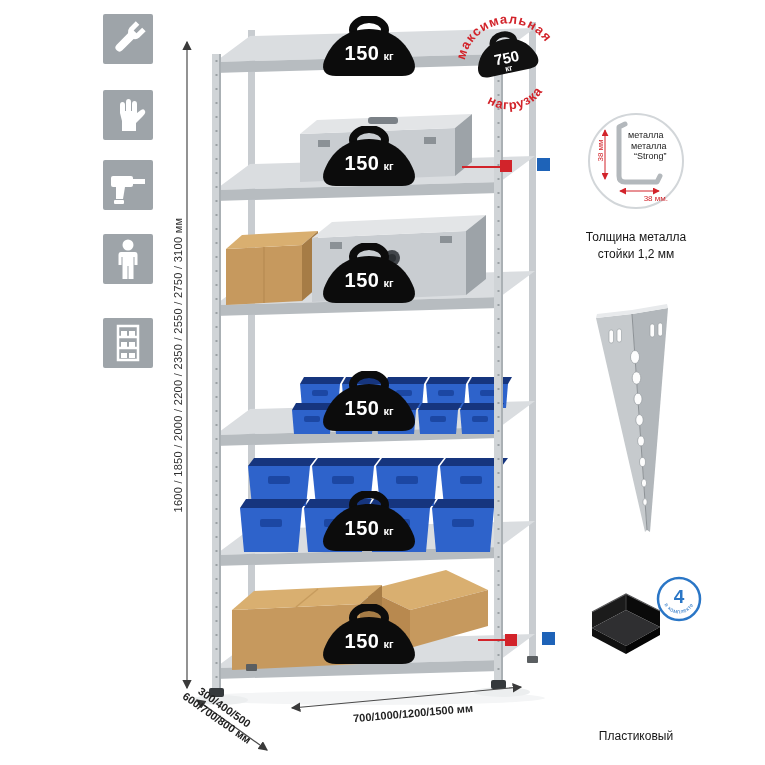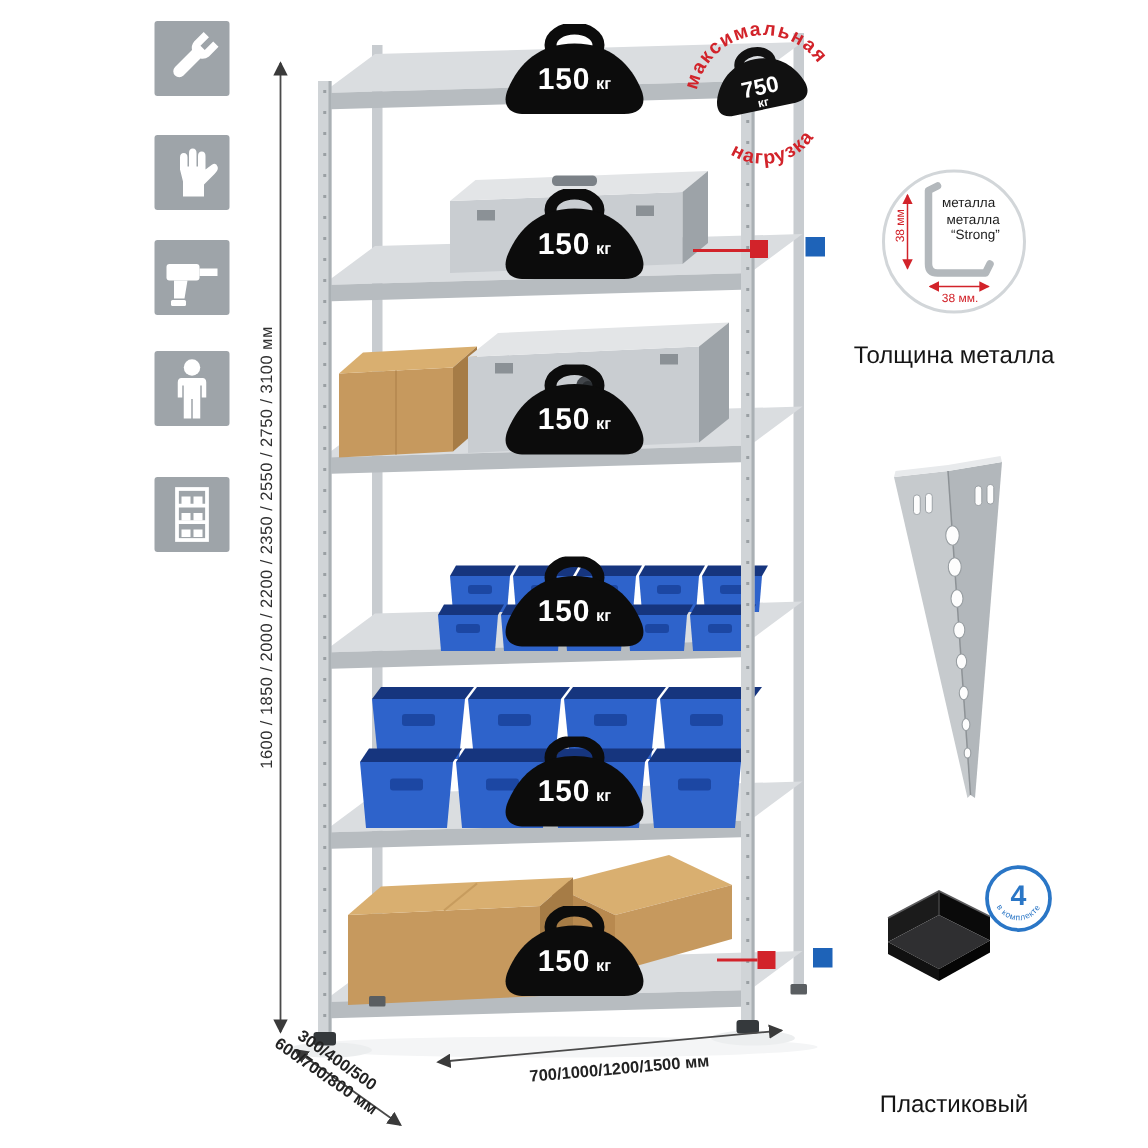--- a/index.html
+++ b/index.html
@@ -10,35 +10,35 @@
   .tile{position:absolute;left:103px;width:50px;height:50px;background:#9ea4a9;border-radius:2px;
         display:flex;align-items:center;justify-content:center}
   
   .dim-height{position:absolute;left:-150px;top:357px;width:660px;height:16px;text-align:center;
               font-size:11px;color:#2f2f2f;letter-spacing:.3px;transform:rotate(-90deg)}
   .dim-depth{position:absolute;left:163px;top:700px;width:115px;text-align:center;font-size:11px;
              font-weight:bold;line-height:13px;color:#222;transform:rotate(35deg)}
   .dim-width{position:absolute;left:318px;top:707px;width:190px;text-align:center;font-size:11px;
              font-weight:bold;color:#222;transform:rotate(-5deg)}
   
-  .weight-badge{position:absolute;left:327px;width:112px;height:62px}
+  .weight-badge{position:absolute;left:313px;width:112px;height:62px}
   .weight-badge svg{position:absolute;inset:0}
   .wb-txt{position:absolute;left:0;right:0;top:26px;display:flex;justify-content:center;
           align-items:baseline;gap:4px;color:#fff}
   .wb-val{font-size:20px;font-weight:bold;letter-spacing:.5px}
   .wb-unit{font-size:11px;font-weight:bold}
   
-  .caption{position:absolute;left:551px;width:170px;text-align:center;font-size:16px;
+  .caption{position:absolute;left:551px;width:170px;text-align:center;font-size:12px;
            line-height:17px;color:#151515}
   .prof-label{position:absolute;left:628px;top:130px;font-size:9px;line-height:10.5px;color:#1c1c1c}
   .prof-label .l2{padding-left:3px}
   .prof-label .l3{padding-left:6px}
   .dim38v{position:absolute;left:578px;top:146px;width:44px;text-align:center;font-size:8px;
           color:#d2232a;transform:rotate(-90deg)}
-  .dim38h{position:absolute;left:612px;top:194px;width:56px;text-align:center;font-size:8px;color:#d2232a}
+  .dim38h{position:absolute;left:612px;top:194px;width:56px;text-align:right;font-size:8px;color:#d2232a}
 </style>
 </head>
 <body>
 
 <div id="canvas">
 
   <svg class="abs" style="left:0;top:0" width="765" height="765" viewBox="0 0 765 765">
     <defs>
       <marker id="arrDark" viewBox="0 0 8 8" markerWidth="8" markerHeight="8" refX="7" refY="4" orient="auto-start-reverse">
           <path d="M0 0 L8 4 L0 8 Z" fill="#3a3a3a"></path>
@@ -389,20 +389,21 @@
 
   <div class="prof-label">
     <div>металла</div>
     <div class="l2">металла</div>
     <div class="l3">“Strong”</div>
   </div>
   <div class="dim38v">38 мм</div>
   <div class="dim38h">38 мм.</div>
   <div class="caption" style="top:229px">
     <div>Толщина металла</div>
+    <div>стойки 1,2 мм</div>
   </div>
 
   <div class="abs" style="left:656px;top:576px;width:46px;height:46px">
     <svg width="46" height="46" viewBox="0 0 46 46">
       <circle cx="23" cy="23" r="21" fill="#fff" stroke="#2a76c6" stroke-width="2.5"></circle>
       <text x="23" y="27" text-anchor="middle" font-size="19" font-weight="bold" fill="#2a76c6">4</text>
       <path id="fbArc" d="M7 25 A16.5 16.5 0 0 0 39 25" fill="none"></path>
       <text font-size="5.6" fill="#2a76c6" letter-spacing=".4">
         <textPath href="#fbArc" startOffset="50%" text-anchor="middle">в комплекте</textPath>
       </text>

